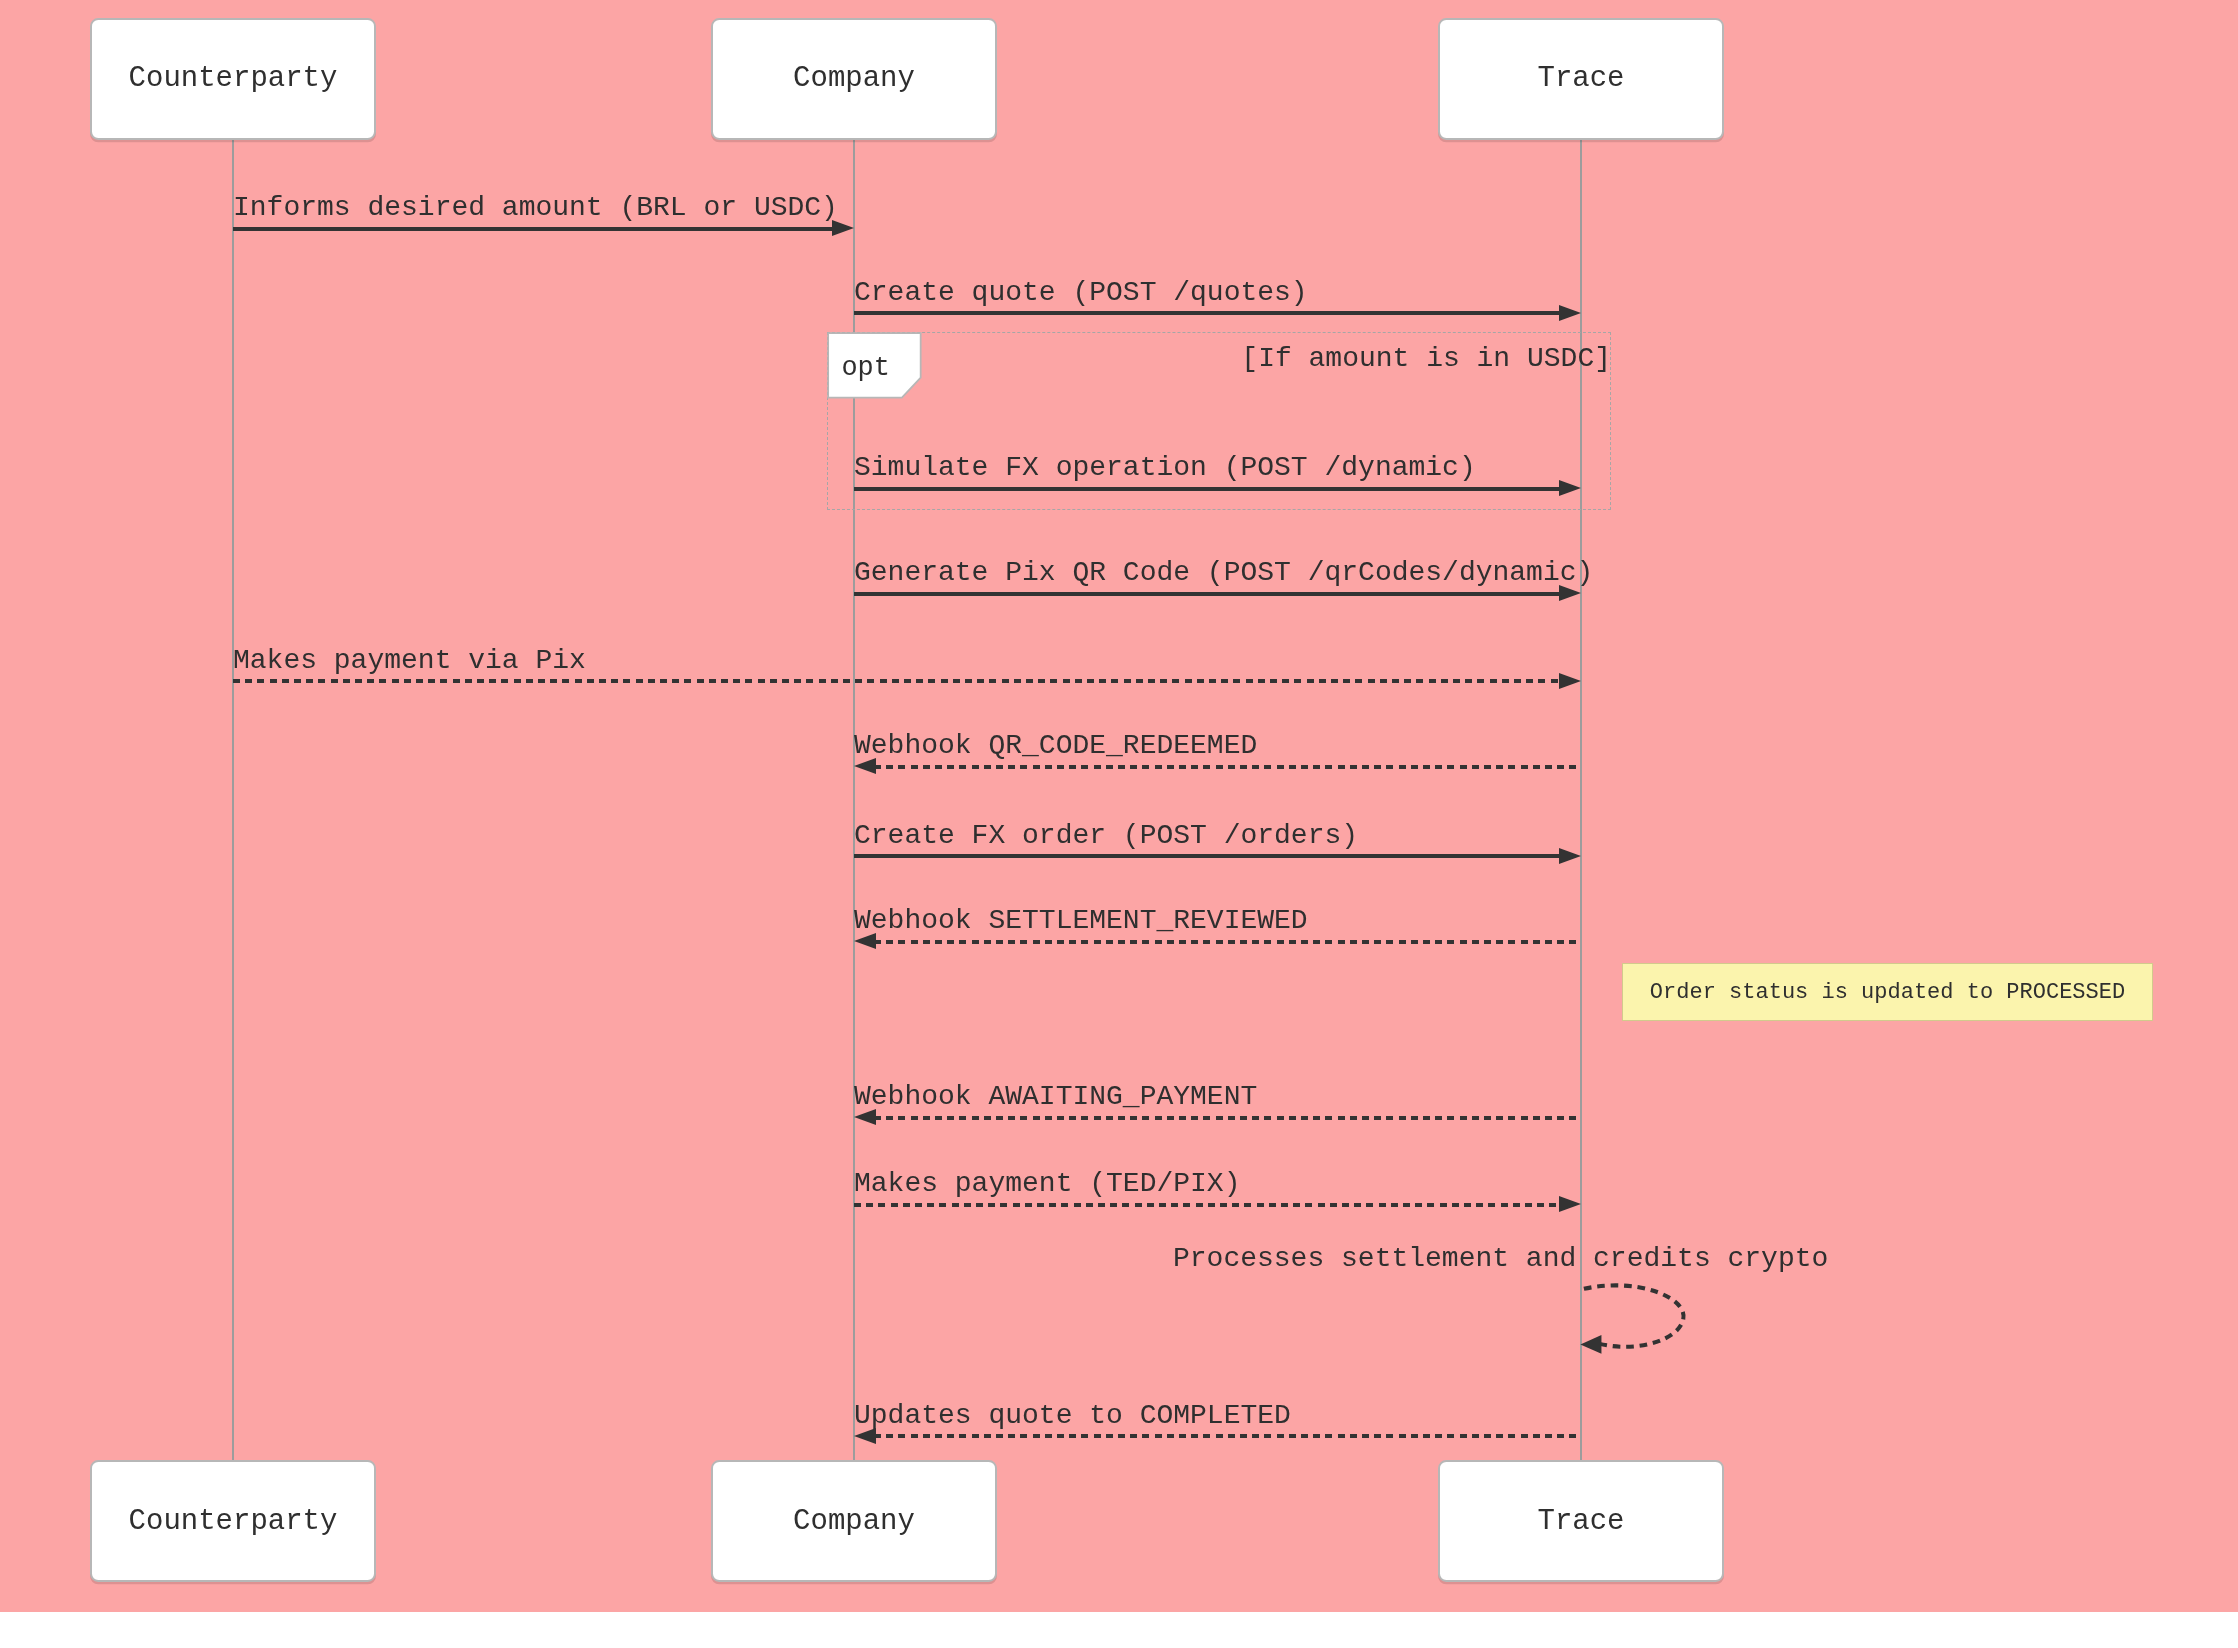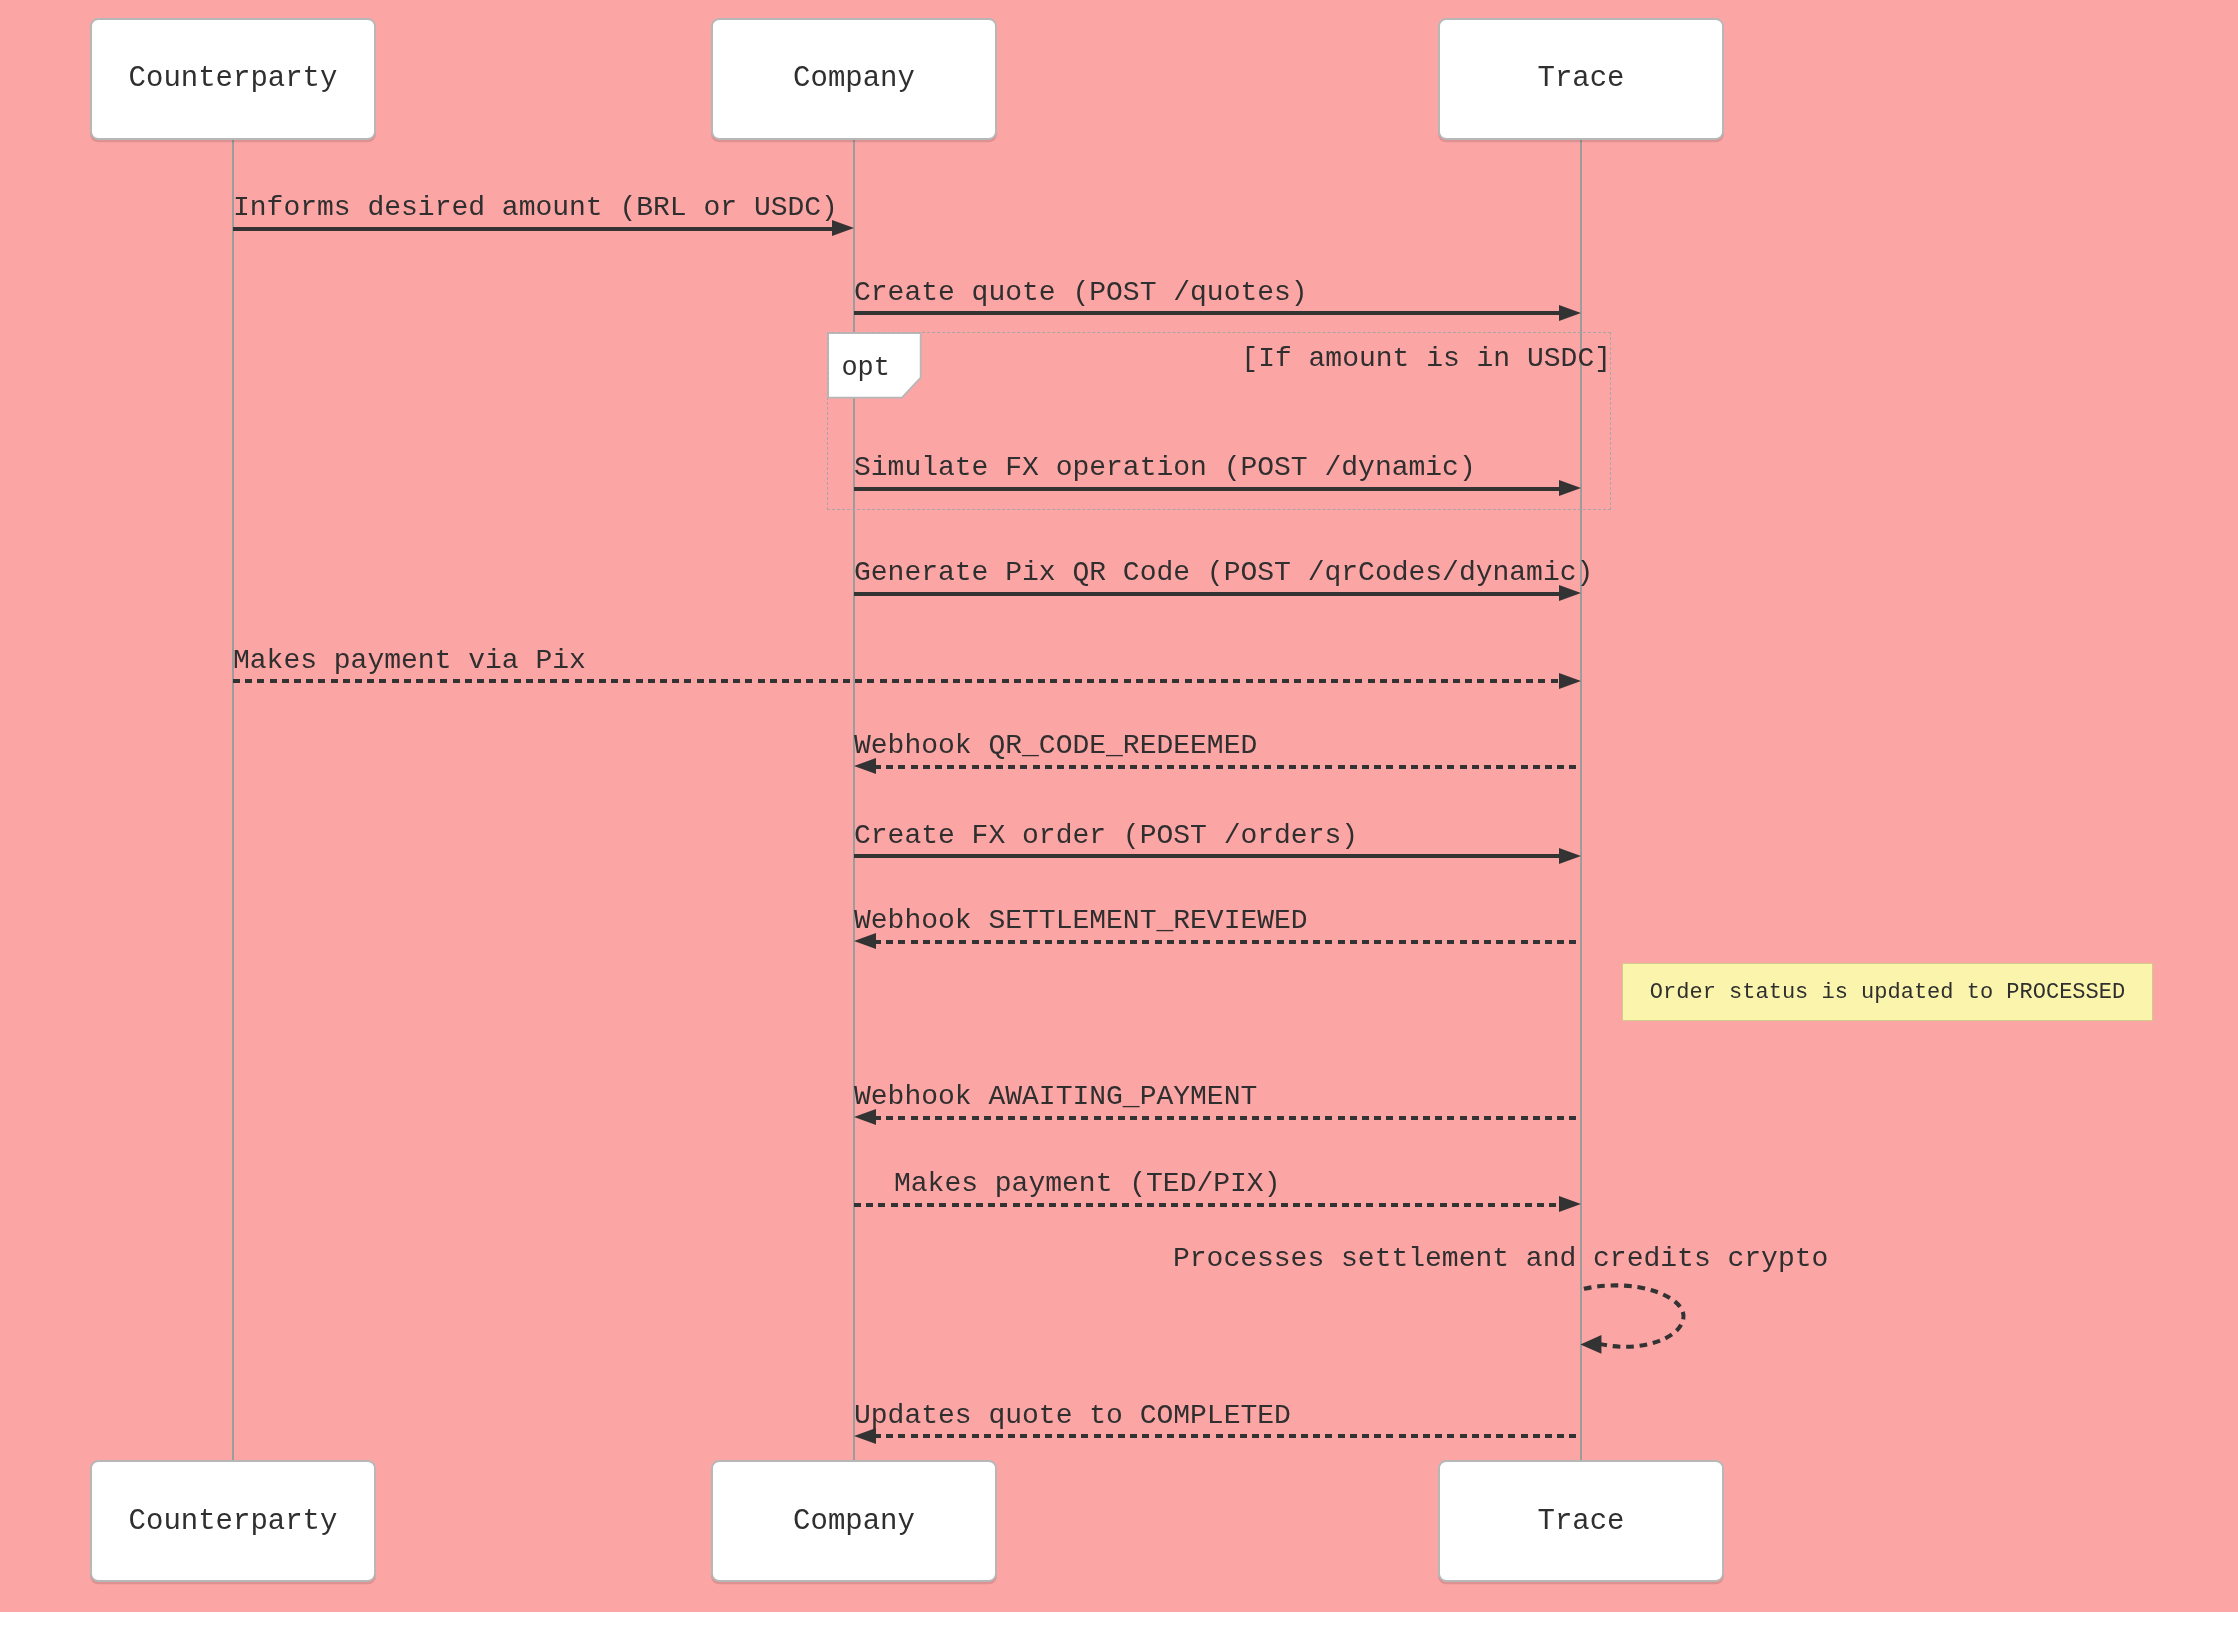--- a/index.html
+++ b/index.html
@@ -136,21 +136,21 @@
   <div class="arr-l" style="left:854px;top:933px;"></div>
 
   <div class="note">
     <span>Order status is updated to PROCESSED</span>
   </div>
 
   <div class="msg-label" style="left:854px;top:1081px;width:727px;">Webhook AWAITING_PAYMENT</div>
   <div class="msg-line dotted" style="left:874px;top:1116px;width:707px;"></div>
   <div class="arr-l" style="left:854px;top:1109px;"></div>
 
-  <div class="msg-label" style="left:854px;top:1168px;width:727px;padding-left:40px;">Makes payment (TED/PIX)</div>
+  <div class="msg-label" style="left:854px;top:1168px;width:727px;">Makes payment (TED/PIX)</div>
   <div class="msg-line dotted" style="left:854px;top:1203px;width:707px;"></div>
   <div class="arr-r" style="left:1559px;top:1196px;"></div>
 
   <div class="msg-label" style="left:1173px;top:1243px;width:816px;">Processes settlement and credits crypto</div>
   <svg class="self-loop-svg" width="117" height="76" viewBox="0 0 200 130">
     <path d="M 10 10 C 100 -10, 188 24, 180 62 C 173 96, 105 120, 36 104" fill="none" stroke="#333333" stroke-width="7" stroke-dasharray="13 10"></path>
     <polygon points="40,89 4,105 40,121" fill="#333333"></polygon>
   </svg>
 
   <div class="msg-label" style="left:854px;top:1400px;width:727px;">Updates quote to COMPLETED</div>

